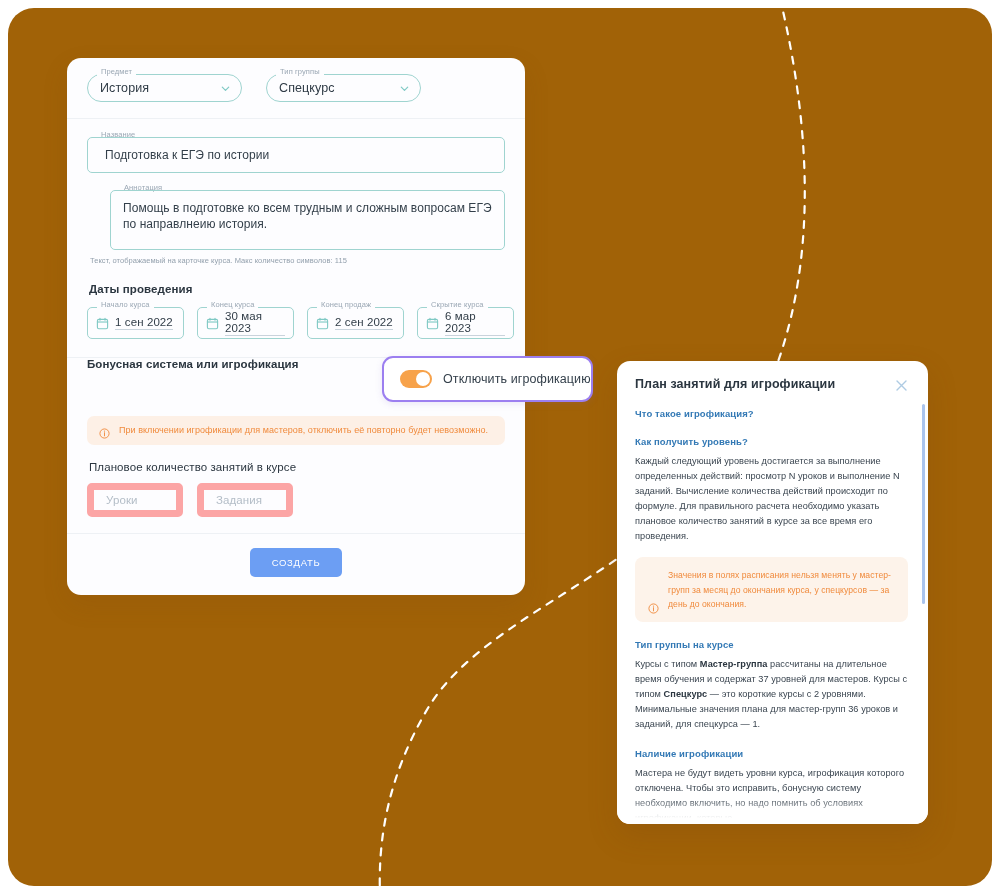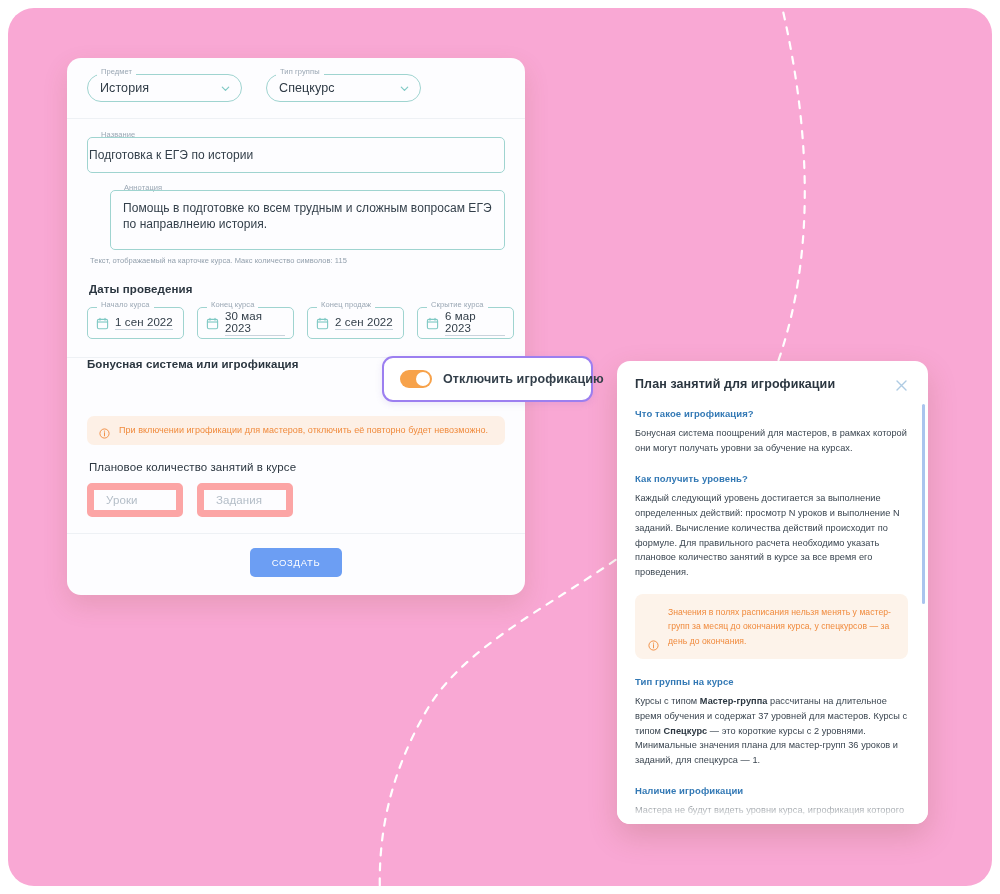--- a/index.html
+++ b/index.html
@@ -15,21 +15,21 @@
     position:relative;
     width:1000px; height:894px;
     background:#ffffff;
     overflow:hidden;
   }
   
   .backdrop {
     position:absolute;
     left:8px; top:8px;
     width:984px; height:878px;
-    background:#f9a8d4;
+    background:#a16207;
     border-radius:26px;
     overflow:hidden;
   }
   
   .curve {
     position:absolute; left:0; top:0;
     width:984px; height:878px;
     pointer-events:none;
   }
   
@@ -79,21 +79,21 @@
   .chev svg { display:block; }
 
   .form-body { padding:14px 20px 0 20px; }
 
   .text-field {
     width:100%;
     border:1px solid #9fd4d0;
     border-radius:5px;
     background:transparent;
     position:relative;
-    padding:9px 1px;
+    padding:9px 17px;
   }
   .text-field.tall { min-height:44px; padding:9px 12px 16px 12px; }
   .text-field .val {
     font-size:12px;
     color:#333f4a;
     line-height:1.35;
     letter-spacing:.05px;
   }
   .helper {
     font-size:7.5px;
@@ -140,21 +140,20 @@
     position:absolute;
     left:295px; top:-2px;
     width:211px; height:46px;
     border:2px solid #9c7ff0;
     border-radius:11px;
     background:#ffffff;
     display:flex; align-items:center;
     gap:11px;
     padding:0 16px;
     box-shadow:0 2px 7px rgba(120,90,200,.14);
-    font-weight:bold;
   }
   .switch {
     width:32px; height:18px;
     border-radius:9px;
     background:#f7a24a;
     position:relative;
     flex:0 0 auto;
   }
   .switch .knob {
     position:absolute; top:2px; right:2px;
@@ -417,21 +416,20 @@
         <div class="modal-head">
           <span class="modal-title">План занятий для игрофикации</span>
           <span class="close-x">
             <svg viewBox="0 0 13 13">
                 <path d="M2 2 L11 11 M11 2 L2 11" stroke="#aecbe3" stroke-width="1.4" stroke-linecap="round"></path>
               </svg>
           </span>
         </div>
 
         <div class="m-h">Что такое игрофикация?</div>
-        <p class="m-p">Бонусная система поощрений для мастеров, в рамках которой они могут получать уровни за обучение на курсах.</p>
 
         <div class="m-h">Как получить уровень?</div>
         <p class="m-p">Каждый следующий уровень достигается за выполнение определенных действий: просмотр N уроков и выполнение N заданий. Вычисление количества действий происходит по формуле. Для правильного расчета необходимо указать плановое количество занятий в курсе за все время его проведения.</p>
 
         <div class="m-alert">
           <span class="info-ico">
             <svg viewBox="0 0 12 12">
                 <circle cx="6" cy="6" r="5" fill="none" stroke="#f08a3c" stroke-width="1"></circle>
                 <path d="M6 5.1 V8.6" stroke="#f08a3c" stroke-width="1" stroke-linecap="round"></path>
                 <circle cx="6" cy="3.4" r=".65" fill="#f08a3c"></circle>

